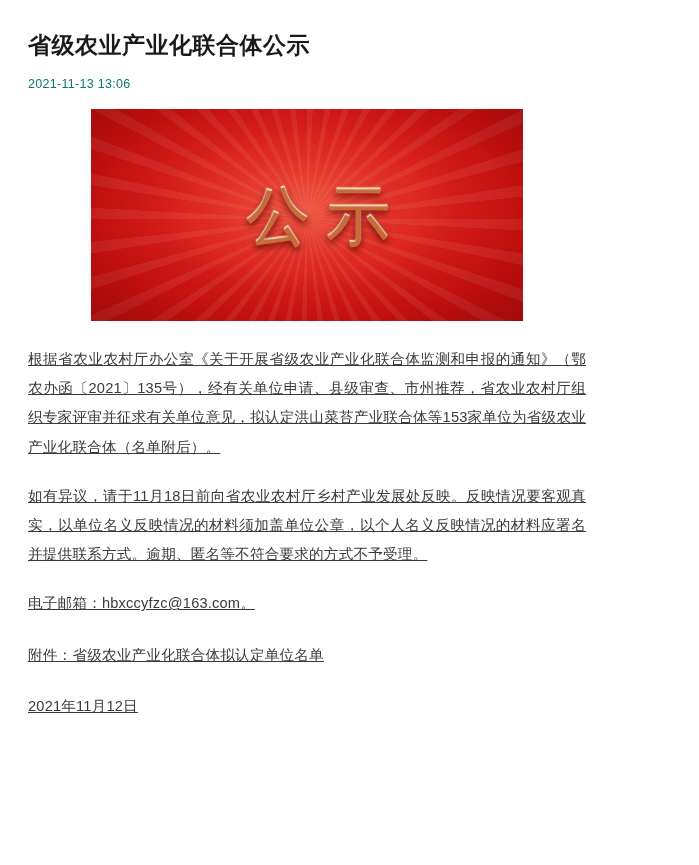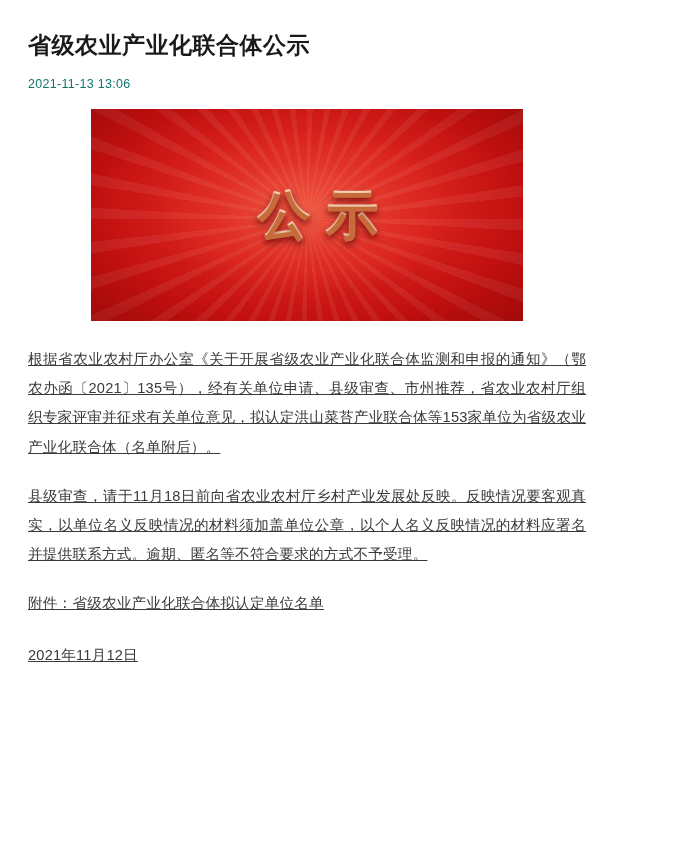--- a/index.html
+++ b/index.html
@@ -65,22 +65,22 @@
     position: absolute;
     inset: 0;
     background: radial-gradient(ellipse 90% 95% at 50% 50%, rgba(0,0,0,0) 52%, rgba(120,0,0,0.35) 100%);
   }
   .hero .hero-text {
     position: absolute;
     inset: 0;
     display: flex;
     align-items: center;
     justify-content: center;
-    font-size: 52px;
-    font-weight: bold;
+    font-size: 64px;
+    font-weight: normal;
     letter-spacing: 16px;
     text-indent: 16px;
     color: #fbe2c4;
     text-shadow:
       0 2px 0 #c76b3a,
       0 4px 6px rgba(90,0,0,0.55),
       0 0 2px rgba(255,235,200,0.8);
     background: linear-gradient(180deg, #fff4e2 0%, #fbdcb4 48%, #f0b277 100%);
     -webkit-background-clip: text;
     background-clip: text;
@@ -120,18 +120,19 @@
     <div class="hero">
       <div class="rays"></div>
       <div class="glow"></div>
       <div class="vignette"></div>
       <div class="hero-text">公示</div>
     </div>
   </div>
 
   <div class="body-text">
     <p class="para">根据省农业农村厅办公室《关于开展省级农业产业化联合体监测和申报的通知》（鄂农办函〔2021〕135号），经有关单位申请、县级审查、市州推荐，省农业农村厅组织专家评审并征求有关单位意见，拟认定洪山菜苔产业联合体等153家单位为省级农业产业化联合体（名单附后）。</p>
-    <p class="para">县级审查，请于11月18日前向省农业农村厅乡村产业发展处反映。反映情况要客观真实，以单位名义反映情况的材料须加盖单位公章，以个人名义反映情况的材料应署名并提供联系方式。逾期、匿名等不符合要求的方式不予受理。</p>
+    <p class="para">如有异议，请于11月18日前向省农业农村厅乡村产业发展处反映。反映情况要客观真实，以单位名义反映情况的材料须加盖单位公章，以个人名义反映情况的材料应署名并提供联系方式。逾期、匿名等不符合要求的方式不予受理。</p>
+    <p class="para short">电子邮箱：hbxccyfzc@163.com。</p>
     <p class="para short">附件：省级农业产业化联合体拟认定单位名单</p>
     <p class="para short">2021年11月12日</p>
   </div>
 
 </div>
 
 </body></html>

